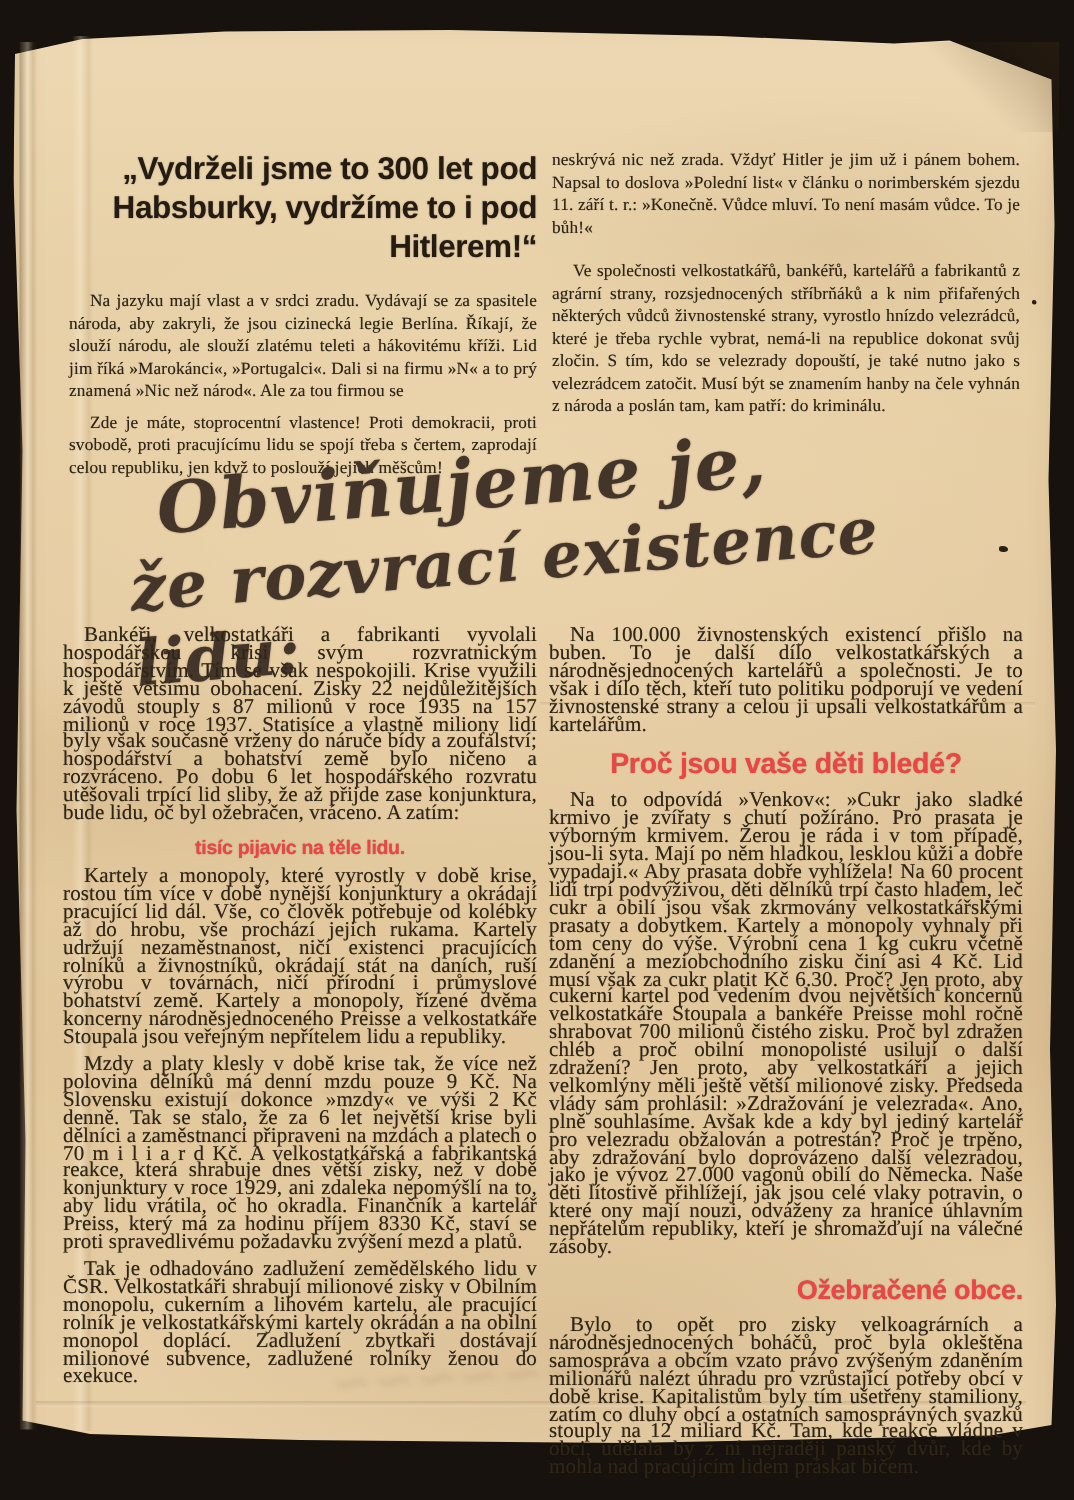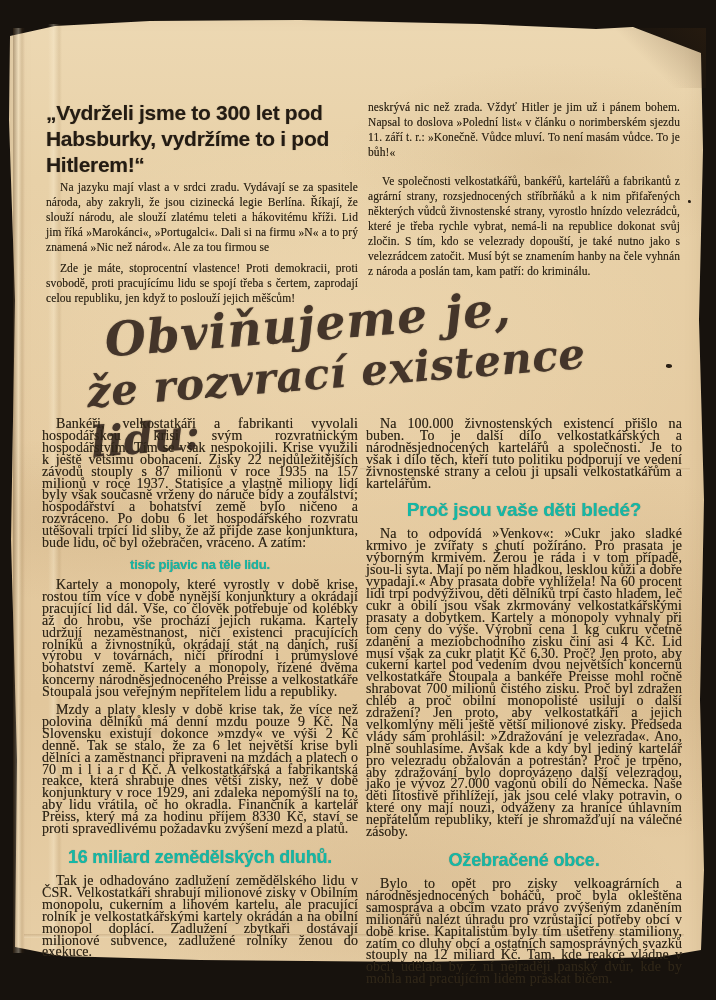--- a/index.html
+++ b/index.html
@@ -61,32 +61,32 @@
   .ink{color:#2f2618;text-shadow:0 0 .5px rgba(47,38,24,.55);}
   .para{
     text-align:justify;text-justify:inter-word;
     font-size:14px;line-height:11.9px;letter-spacing:.1px;
     margin:0 0 6px 0;
   }
   .para.indent{text-indent:14px;}
   .para.lead{font-size:11.5px;line-height:15px;}
   .headline{
     font-family:"Liberation Sans",sans-serif;font-weight:bold;
-    font-size:21px;line-height:26px;text-align:left;
+    font-size:21px;line-height:26px;text-align:right;
     color:#241c13;letter-spacing:-0.3px;
     text-shadow:0 0 1px rgba(36,28,19,.45);
-    margin:0 0 2px 0;
+    margin:0 0 16px 0;
   }
   .subhead{
     font-family:"Liberation Sans",sans-serif;font-weight:bold;
-    text-align:center;color:#14b8a6;letter-spacing:-0.2px;
+    text-align:center;color:#ef4444;letter-spacing:-0.2px;
     text-shadow:0 0 .8px rgba(39,30,18,.5);
     margin:8px 0 7px 0;
   }
-  .sh-17{font-size:13px;} .sh-18{font-size:18px;} .sh-19{font-size:19px;}
+  .sh-17{font-size:13px;} .sh-18{font-size:18px;text-align:right;} .sh-19{font-size:19px;}
 
   .col{position:absolute;}
   .col-top-left{left:46px;top:100px;width:312px;}
   .col-top-right{left:368px;top:100px;width:312px;}
   .col-mid-left{left:42px;top:418px;width:316px;}
   .col-mid-right{left:366px;top:418px;width:316px;}
 
   .script-head{
     position:absolute;left:86px;top:294px;width:566px;
     transform:rotate(-4.5deg);
@@ -127,21 +127,20 @@
   <div class="script-head">
     <div class="script-line1">Obviňujeme je,</div>
     <div class="script-line2">že rozvrací existence lidu:</div>
   </div>
 
   <div class="col col-mid-left">
     <p class="para indent ink">Bankéři, velkostatkáři a fabrikanti vyvolali hospodářskou krisi svým rozvratnickým hospodářstvím. Tím se však nespokojili. Krise využili k ještě většímu obohacení. Zisky 22 nejdůležitějších závodů stouply s 87 milionů v roce 1935 na 157 milionů v roce 1937. Statisíce a vlastně miliony lidí byly však současně vrženy do náruče bídy a zoufalství; hospodářství a bohatství země bylo ničeno a rozvráceno. Po dobu 6 let hospodářského rozvratu utěšovali trpící lid sliby, že až přijde zase konjunktura, bude lidu, oč byl ožebračen, vráceno. A zatím:</p>
     <div class="subhead sh-17">tisíc pijavic na těle lidu.</div>
     <p class="para indent ink">Kartely a monopoly, které vyrostly v době krise, rostou tím více v době nynější konjunktury a okrádají pracující lid dál. Vše, co člověk potřebuje od kolébky až do hrobu, vše prochází jejich rukama. Kartely udržují nezaměstnanost, ničí existenci pracujících rolníků a živnostníků, okrádají stát na daních, ruší výrobu v továrnách, ničí přírodní i průmyslové bohatství země. Kartely a monopoly, řízené dvěma koncerny národněsjednoceného Preisse a velkostatkáře Stoupala jsou veřejným nepřítelem lidu a republiky.</p>
     <p class="para indent ink">Mzdy a platy klesly v době krise tak, že více než polovina dělníků má denní mzdu pouze 9 Kč. Na Slovensku existují dokonce »mzdy« ve výši 2 Kč denně. Tak se stalo, že za 6 let největší krise byli dělníci a zaměstnanci připraveni na mzdách a platech o 70 m i l i a r d Kč. A velkostatkářská a fabrikantská reakce, která shrabuje dnes větší zisky, než v době konjunktury v roce 1929, ani zdaleka nepomýšlí na to, aby lidu vrátila, oč ho okradla. Finančník a kartelář Preiss, který má za hodinu příjem 8330 Kč, staví se proti spravedlivému požadavku zvýšení mezd a platů.</p>
-    <div class="subhead sh-18" style="margin-top:12px;">16 miliard zemědělských dluhů.</div>
     <p class="para indent ink">Tak je odhadováno zadlužení zemědělského lidu v ČSR. Velkostatkáři shrabují milionové zisky v Obilním monopolu, cukerním a lihovém kartelu, ale pracující rolník je velkostatkářskými kartely okrádán a na obilní monopol doplácí. Zadlužení zbytkaři dostávají milionové subvence, zadlužené rolníky ženou do exekuce.</p>
   </div>
 
   <div class="col col-mid-right">
     <p class="para indent ink">Na 100.000 živnostenských existencí přišlo na buben. To je další dílo velkostatkářských a národněsjednocených kartelářů a společnosti. Je to však i dílo těch, kteří tuto politiku podporují ve vedení živnostenské strany a celou ji upsali velkostatkářům a kartelářům.</p>
     <div class="subhead sh-19" style="margin-top:10px;">Proč jsou vaše děti bledé?</div>
     <p class="para indent ink">Na to odpovídá »Venkov«: »Cukr jako sladké krmivo je zvířaty s chutí požíráno. Pro prasata je výborným krmivem. Žerou je ráda i v tom případě, jsou-li syta. Mají po něm hladkou, lesklou kůži a dobře vypadají.« Aby prasata dobře vyhlížela! Na 60 procent lidí trpí podvýživou, děti dělníků trpí často hladem, leč cukr a obilí jsou však zkrmovány velkostatkářskými prasaty a dobytkem. Kartely a monopoly vyhnaly při tom ceny do výše. Výrobní cena 1 kg cukru včetně zdanění a meziobchodního zisku činí asi 4 Kč. Lid musí však za cukr platit Kč 6.30. Proč? Jen proto, aby cukerní kartel pod vedením dvou největších koncernů velkostatkáře Stoupala a bankéře Preisse mohl ročně shrabovat 700 milionů čistého zisku. Proč byl zdražen chléb a proč obilní monopolisté usilují o další zdražení? Jen proto, aby velkostatkáři a jejich velkomlýny měli ještě větší milionové zisky. Předseda vlády sám prohlásil: »Zdražování je velezrada«. Ano, plně souhlasíme. Avšak kde a kdy byl jediný kartelář pro velezradu obžalován a potrestán? Proč je trpěno, aby zdražování bylo doprovázeno další velezradou, jako je vývoz 27.000 vagonů obilí do Německa. Naše děti lítostivě přihlížejí, jak jsou celé vlaky potravin, o které ony mají nouzi, odváženy za hranice úhlavním nepřátelům republiky, kteří je shromažďují na válečné zásoby.</p>
     <div class="subhead sh-18" style="margin-top:12px;">Ožebračené obce.</div>
     <p class="para indent ink">Bylo to opět pro zisky velkoagrárních a národněsjednocených boháčů, proč byla okleštěna samospráva a obcím vzato právo zvýšeným zdaněním milionářů nalézt úhradu pro vzrůstající potřeby obcí v době krise. Kapitalistům byly tím ušetřeny stamiliony, zatím co dluhy obcí a ostatních samosprávných svazků stouply na 12 miliard Kč. Tam, kde reakce vládne v obci, udělala by z ní nejraději panský dvůr, kde by mohla nad pracujícím lidem práskat bičem.</p>
   </div>

